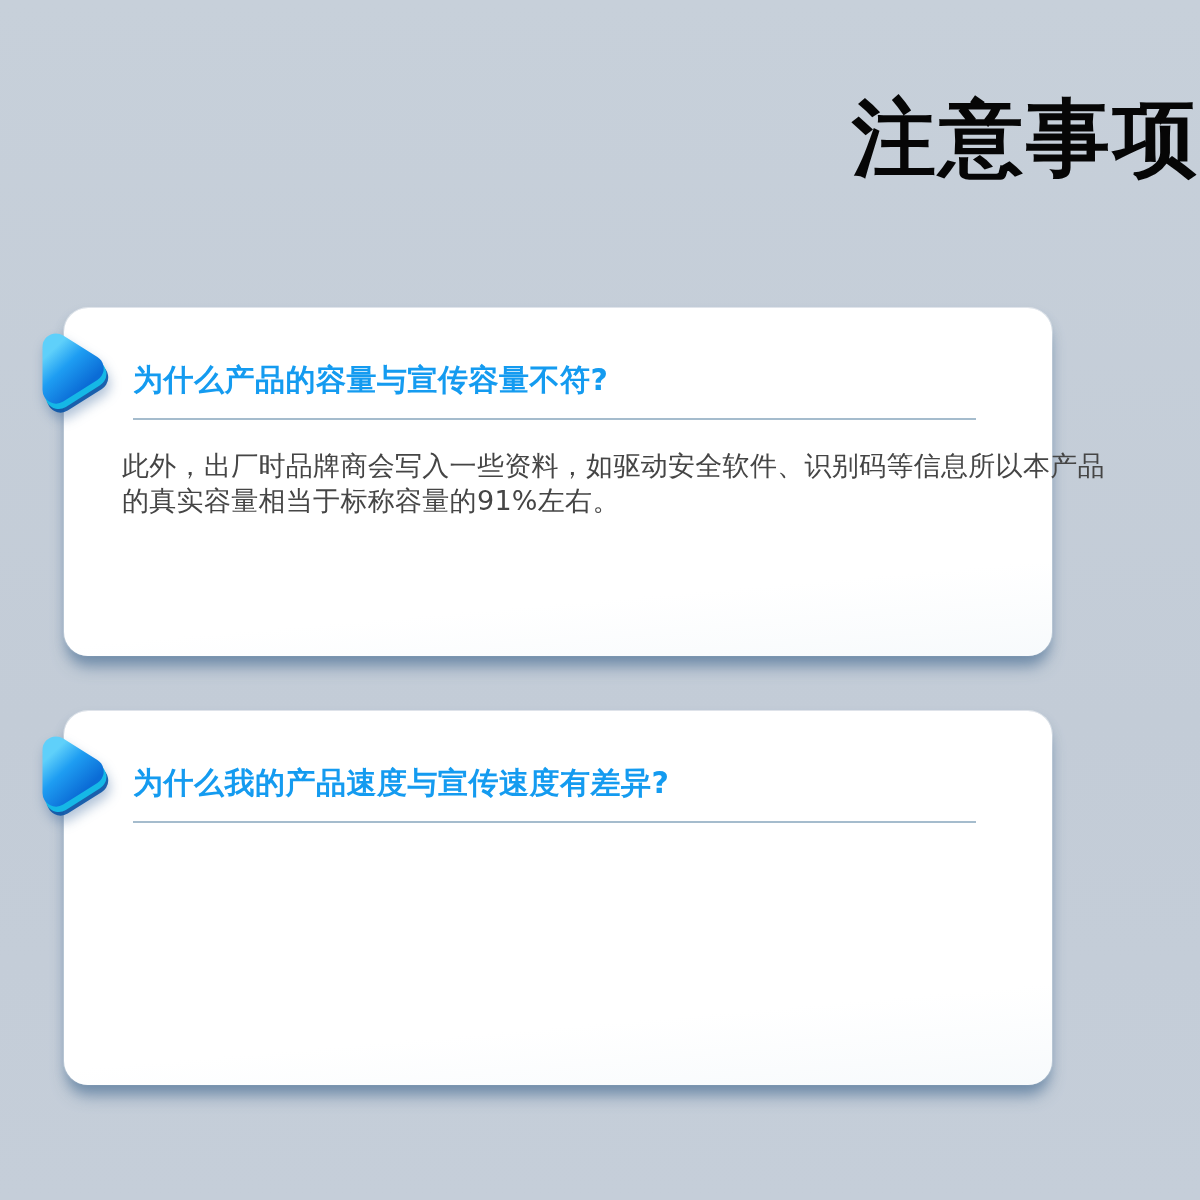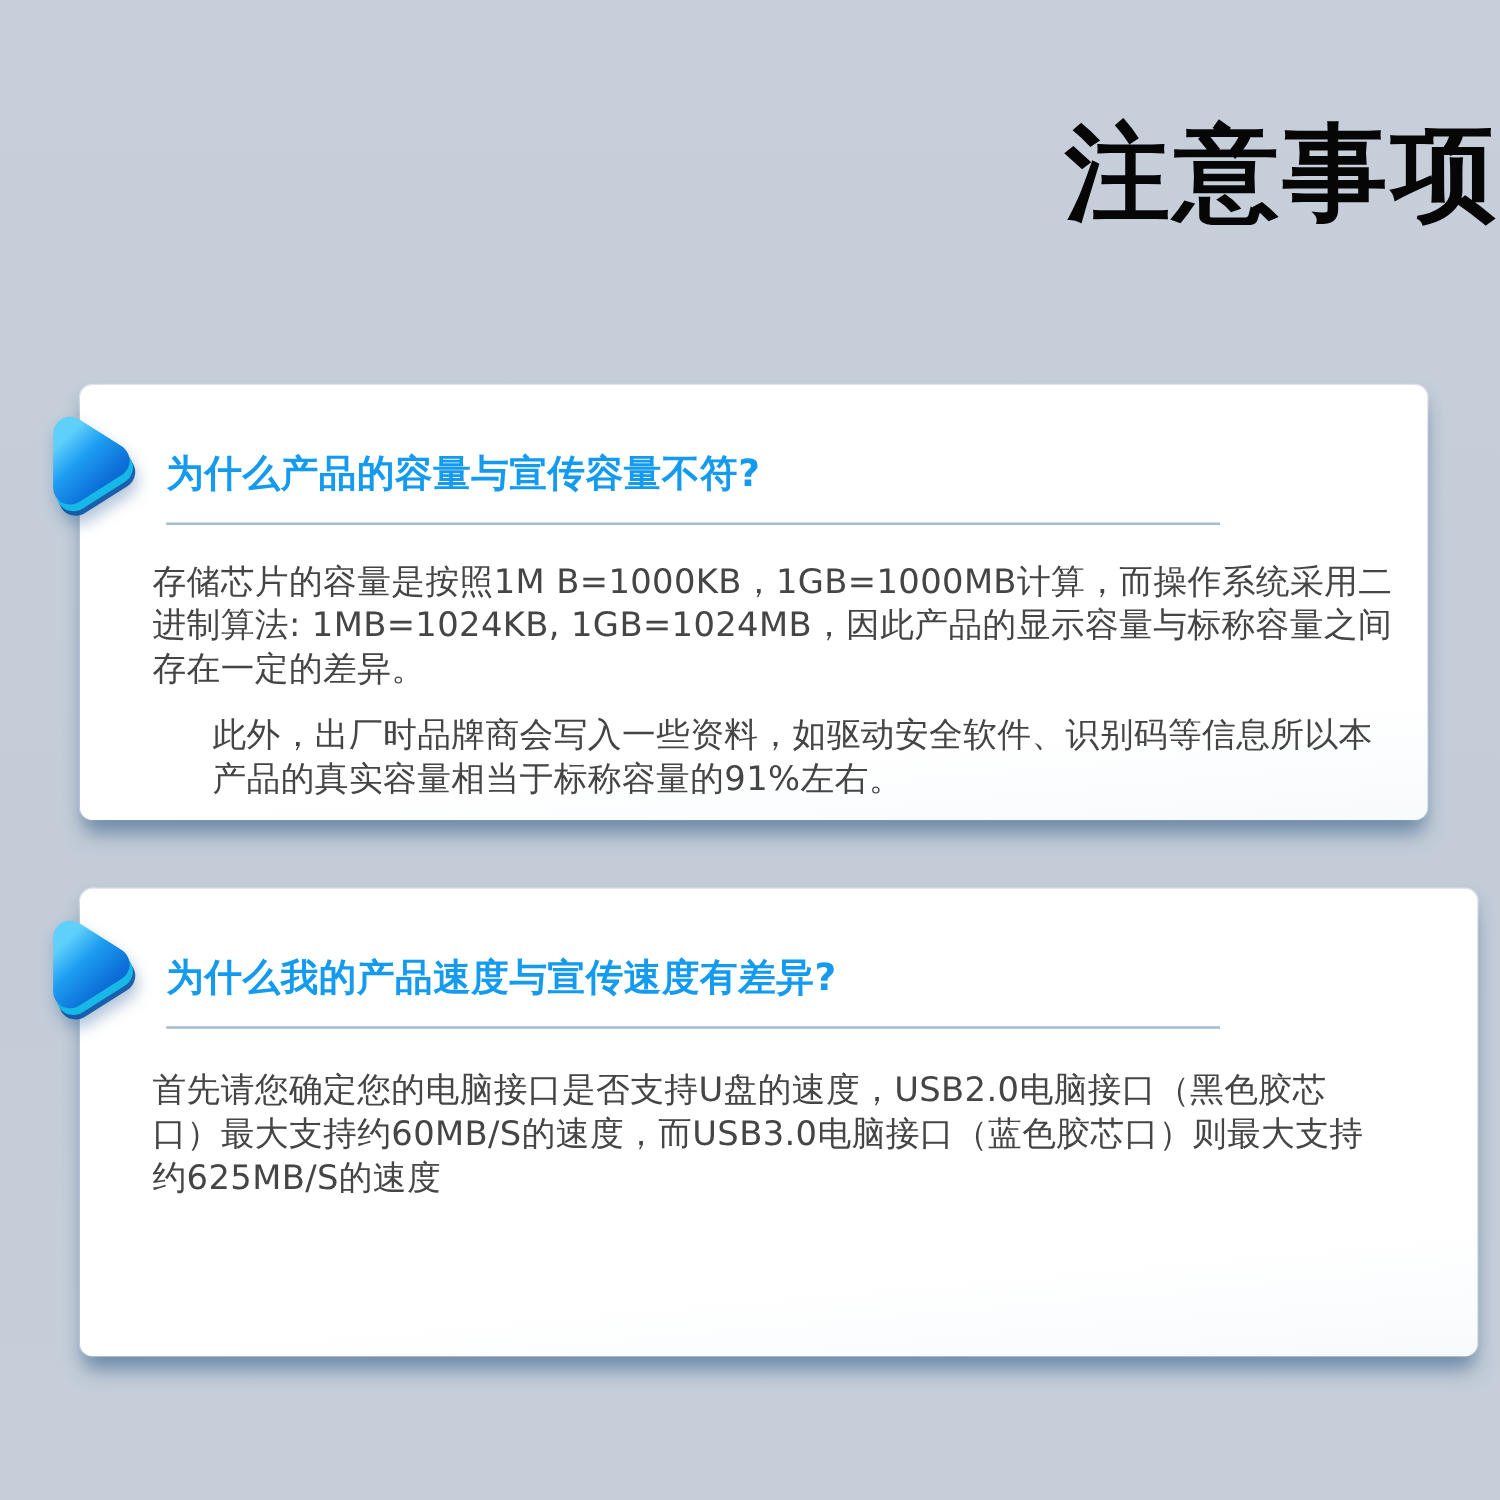--- a/index.html
+++ b/index.html
@@ -22,30 +22,30 @@
     font-size: 84px;
     font-weight: 900;
     color: #060606;
     letter-spacing: 3px;
     line-height: 1.1;
   }
 
   .faq-card {
     position: absolute;
     left: 64px;
-    width: 1078px;
+    width: 988px;
     background: linear-gradient(175deg, #ffffff 0%, #ffffff 78%, #f7fafc 100%);
-    border-radius: 10px;
+    border-radius: 24px;
     box-shadow:
       0 14px 16px -4px rgba(100, 131, 162, 0.85),
       0 5px 10px rgba(124, 151, 178, 0.35),
       0 0 0 1px rgba(255, 255, 255, 0.55);
   }
   .card-1 { top: 308px; height: 348px; }
-  .card-2 { top: 711px; height: 374px; padding-left: 40px; }
+  .card-2 { top: 711px; height: 374px; }
 
   .play-icon {
     position: absolute;
     left: -35px;
     top: 14px;
     filter: drop-shadow(2px 7px 6px rgba(30, 80, 140, 0.35));
   }
 
   .card-heading {
     position: absolute;
@@ -98,38 +98,36 @@
           <stop offset="1" stop-color="#0b6cd6"></stop>
         </linearGradient>
       </defs>
       <path d="M 30 26 L 68 50 L 30 74 Z" transform="translate(5,10)" fill="#0a55a8" stroke="#0a55a8" stroke-width="30" stroke-linejoin="round" opacity="0.9"></path>
       <path d="M 30 26 L 68 50 L 30 74 Z" transform="translate(3,6)" fill="#15b8e6" stroke="#15b8e6" stroke-width="30" stroke-linejoin="round"></path>
       <path d="M 30 26 L 68 50 L 30 74 Z" fill="url(#triGrad1)" stroke="url(#triGrad1)" stroke-width="30" stroke-linejoin="round"></path>
     </svg>
     <div class="card-heading">为什么产品的容量与宣传容量不符?</div>
     <div class="divider"></div>
     <div class="card-body">
-      <p>存储芯片的容量是按照1M B=1000KB，1GB=1000MB计算，而操作系统采用二进制算法: 1MB=1024KB, 1GB=1024MB，因此产品的显示容量与标称容量之间存在一定的差异。</p>
       <p>此外，出厂时品牌商会写入一些资料，如驱动安全软件、识别码等信息所以本产品的真实容量相当于标称容量的91%左右。</p>
     </div>
   </div>
 
   <div class="faq-card card-2">
     <svg class="play-icon" width="90" height="102" viewBox="0 0 100 110" aria-hidden="true">
       <defs>
         <linearGradient id="triGrad2" x1="0" y1="0" x2="0.75" y2="1">
           <stop offset="0" stop-color="#5fd0fa"></stop>
           <stop offset="0.42" stop-color="#1e9df2"></stop>
           <stop offset="1" stop-color="#0b6cd6"></stop>
         </linearGradient>
       </defs>
       <path d="M 30 26 L 68 50 L 30 74 Z" transform="translate(5,10)" fill="#0a55a8" stroke="#0a55a8" stroke-width="30" stroke-linejoin="round" opacity="0.9"></path>
       <path d="M 30 26 L 68 50 L 30 74 Z" transform="translate(3,6)" fill="#15b8e6" stroke="#15b8e6" stroke-width="30" stroke-linejoin="round"></path>
       <path d="M 30 26 L 68 50 L 30 74 Z" fill="url(#triGrad2)" stroke="url(#triGrad2)" stroke-width="30" stroke-linejoin="round"></path>
     </svg>
     <div class="card-heading">为什么我的产品速度与宣传速度有差异?</div>
     <div class="divider"></div>
     <div class="card-body">
-      <p>首先请您确定您的电脑接口是否支持U盘的速度，USB2.0电脑接口（黑色胶芯口）最大支持约60MB/S的速度，而USB3.0电脑接口（蓝色胶芯口）则最大支持约625MB/S的速度</p>
     </div>
   </div>
 
 </div>
 
 </body></html>

